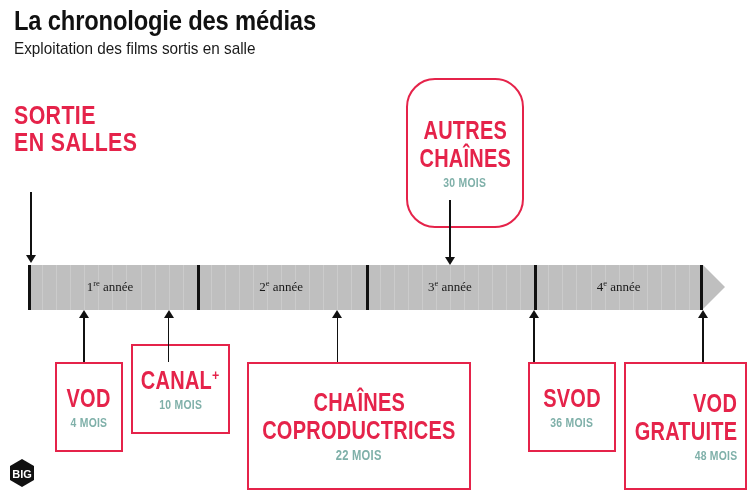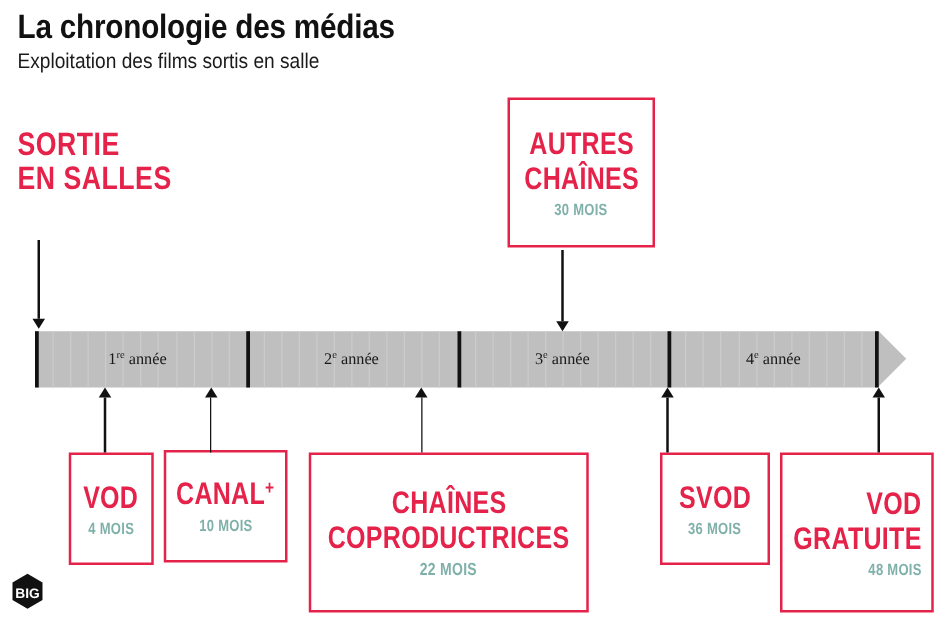--- a/index.html
+++ b/index.html
@@ -197,36 +197,36 @@
       </div>
     <div id="yearlabels">
         <div class="year-lbl" style="left: 0px; width: 164px;">1<sup>re</sup> année</div>
         <div class="year-lbl" style="left: 168.75px; width: 168.75px;">2<sup>e</sup> année</div>
         <div class="year-lbl" style="left: 337.5px; width: 168.75px;">3<sup>e</sup> année</div>
         <div class="year-lbl" style="left: 506.25px; width: 168.75px;">4<sup>e</sup> année</div>
       </div>
   </div>
 
   <div id="above-layer">
-      <div class="box center" style="left: 406px; top: 78px; width: 118px; height: 120px;">
+      <div class="box center" style="left: 406px; top: 78px; width: 118px; height: 150px; border-radius: 29px;">
         <div class="box-name" style="font-size: 25px;">AUTRES</div>
         <div class="box-name" style="font-size: 25px; margin-top: 3px;">CHAÎNES</div>
         <div class="box-dur" style="font-size: 13px;">30 MOIS</div>
       </div>
       <div class="conn" style="left: 449.075px; top: 200px; height: 57px;"></div>
       <div class="arr-dn" style="left: 444.875px; top: 257px;"></div>
     </div>
   <div id="below-layer">
       <div class="box center" style="left: 55px; top: 362px; width: 68px; height: 90px;">
         <div class="box-name" style="font-size: 25px;">VOD</div>
         <div class="box-dur" style="font-size: 13px;">4 MOIS</div>
       </div>
       <div class="conn" style="left: 83.45px; top: 318px; height: 44px;"></div>
       <div class="arr-up" style="left: 79.25px; top: 310px;"></div>
-      <div class="box center" style="left: 131px; top: 360px; width: 99px; height: 90px;">
+      <div class="box center" style="left: 131px; top: 344px; width: 99px; height: 90px;">
         <div class="box-name" style="font-size: 25px;">CANAL<span class="plus">+</span></div>
         <div class="box-dur" style="font-size: 13px;">10 MOIS</div>
       </div>
       <div class="conn" style="left: 167.825px; top: 318px; height: 44px;"></div>
       <div class="arr-up" style="left: 163.625px; top: 310px;"></div>
       <div class="box center" style="left: 247px; top: 362px; width: 224px; height: 128px;">
         <div class="box-name" style="font-size: 25px;">CHAÎNES</div>
         <div class="box-name" style="font-size: 25px; margin-top: 3px;">COPRODUCTRICES</div>
         <div class="box-dur" style="font-size: 14px;">22 MOIS</div>
       </div>

